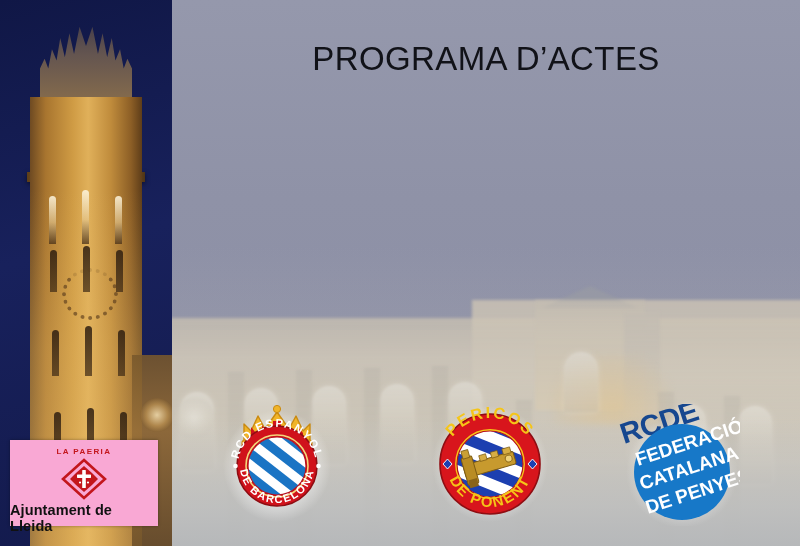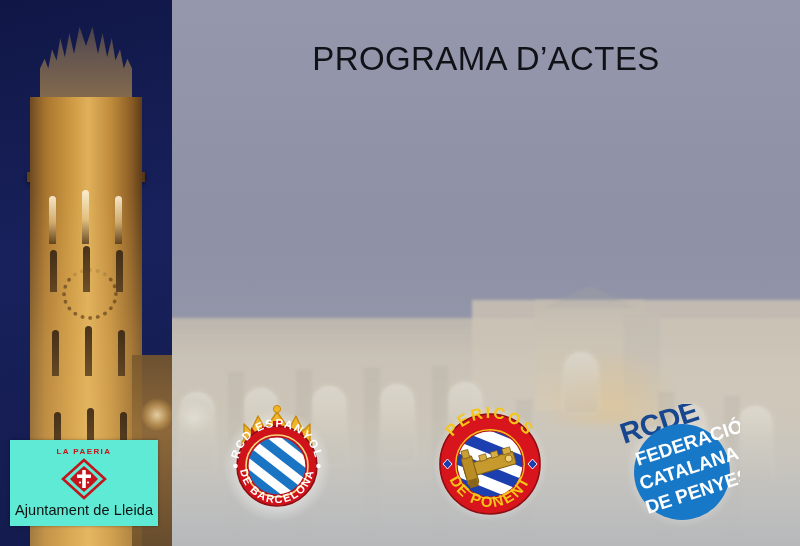--- a/index.html
+++ b/index.html
@@ -345,21 +345,21 @@
   }
   .sched-desc { letter-spacing: 0.1px; }
 
   
   .paeria {
     position: absolute;
     left: 10px;
     top: 440px;
     width: 148px;
     height: 86px;
-    background: #5eead4;
+    background: #f9a8d4;
     box-shadow: 0 0 3px rgba(0,0,0,0.35);
     display: flex;
     flex-direction: column;
     align-items: center;
     justify-content: flex-start;
     padding-top: 7px;
     box-sizing: border-box;
   }
   .paeria-top {
     font-size: 8px;
@@ -369,21 +369,21 @@
     font-family: "Liberation Sans", sans-serif;
   }
   .paeria-emblem {
     position: relative;
     width: 46px;
     height: 42px;
     margin-top: 2px;
   }
   .paeria-name {
     font-size: 14.5px;
-    font-weight: normal;
+    font-weight: bold;
     color: #111111;
     letter-spacing: 0.1px;
     margin-top: 2px;
     font-family: "Liberation Sans", sans-serif;
   }
 
   
   .badge {
     position: absolute;
   }

